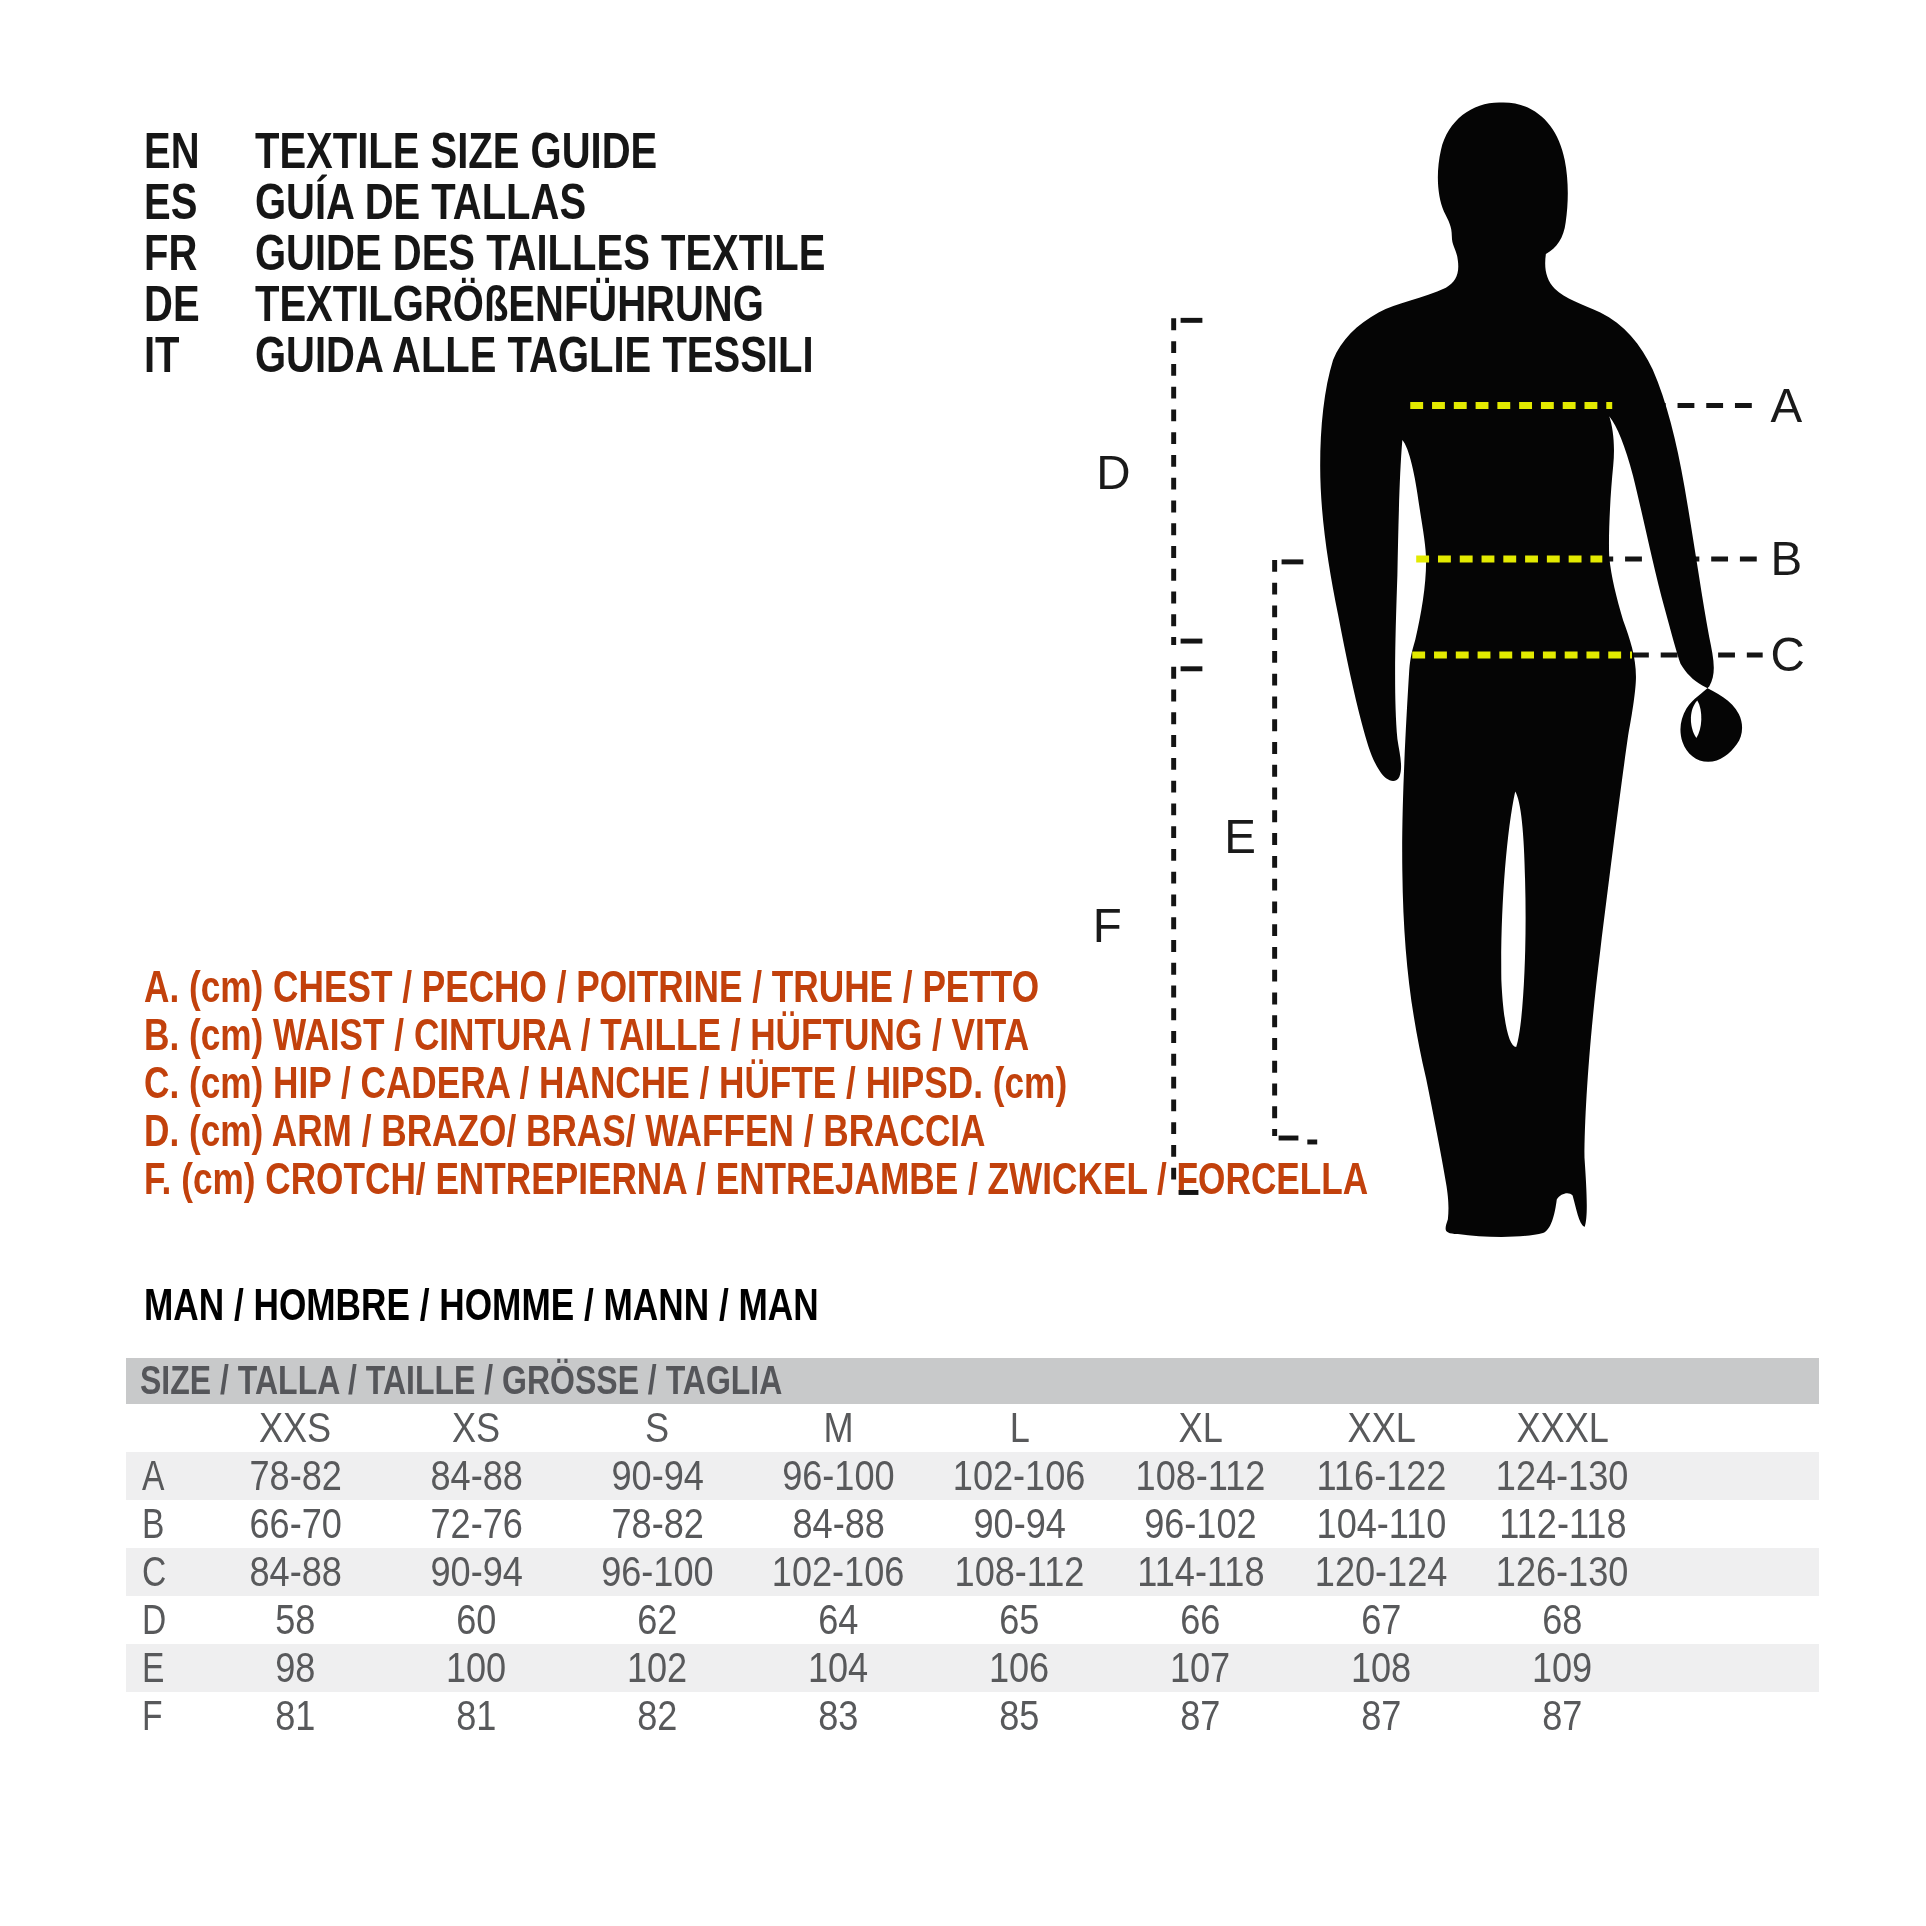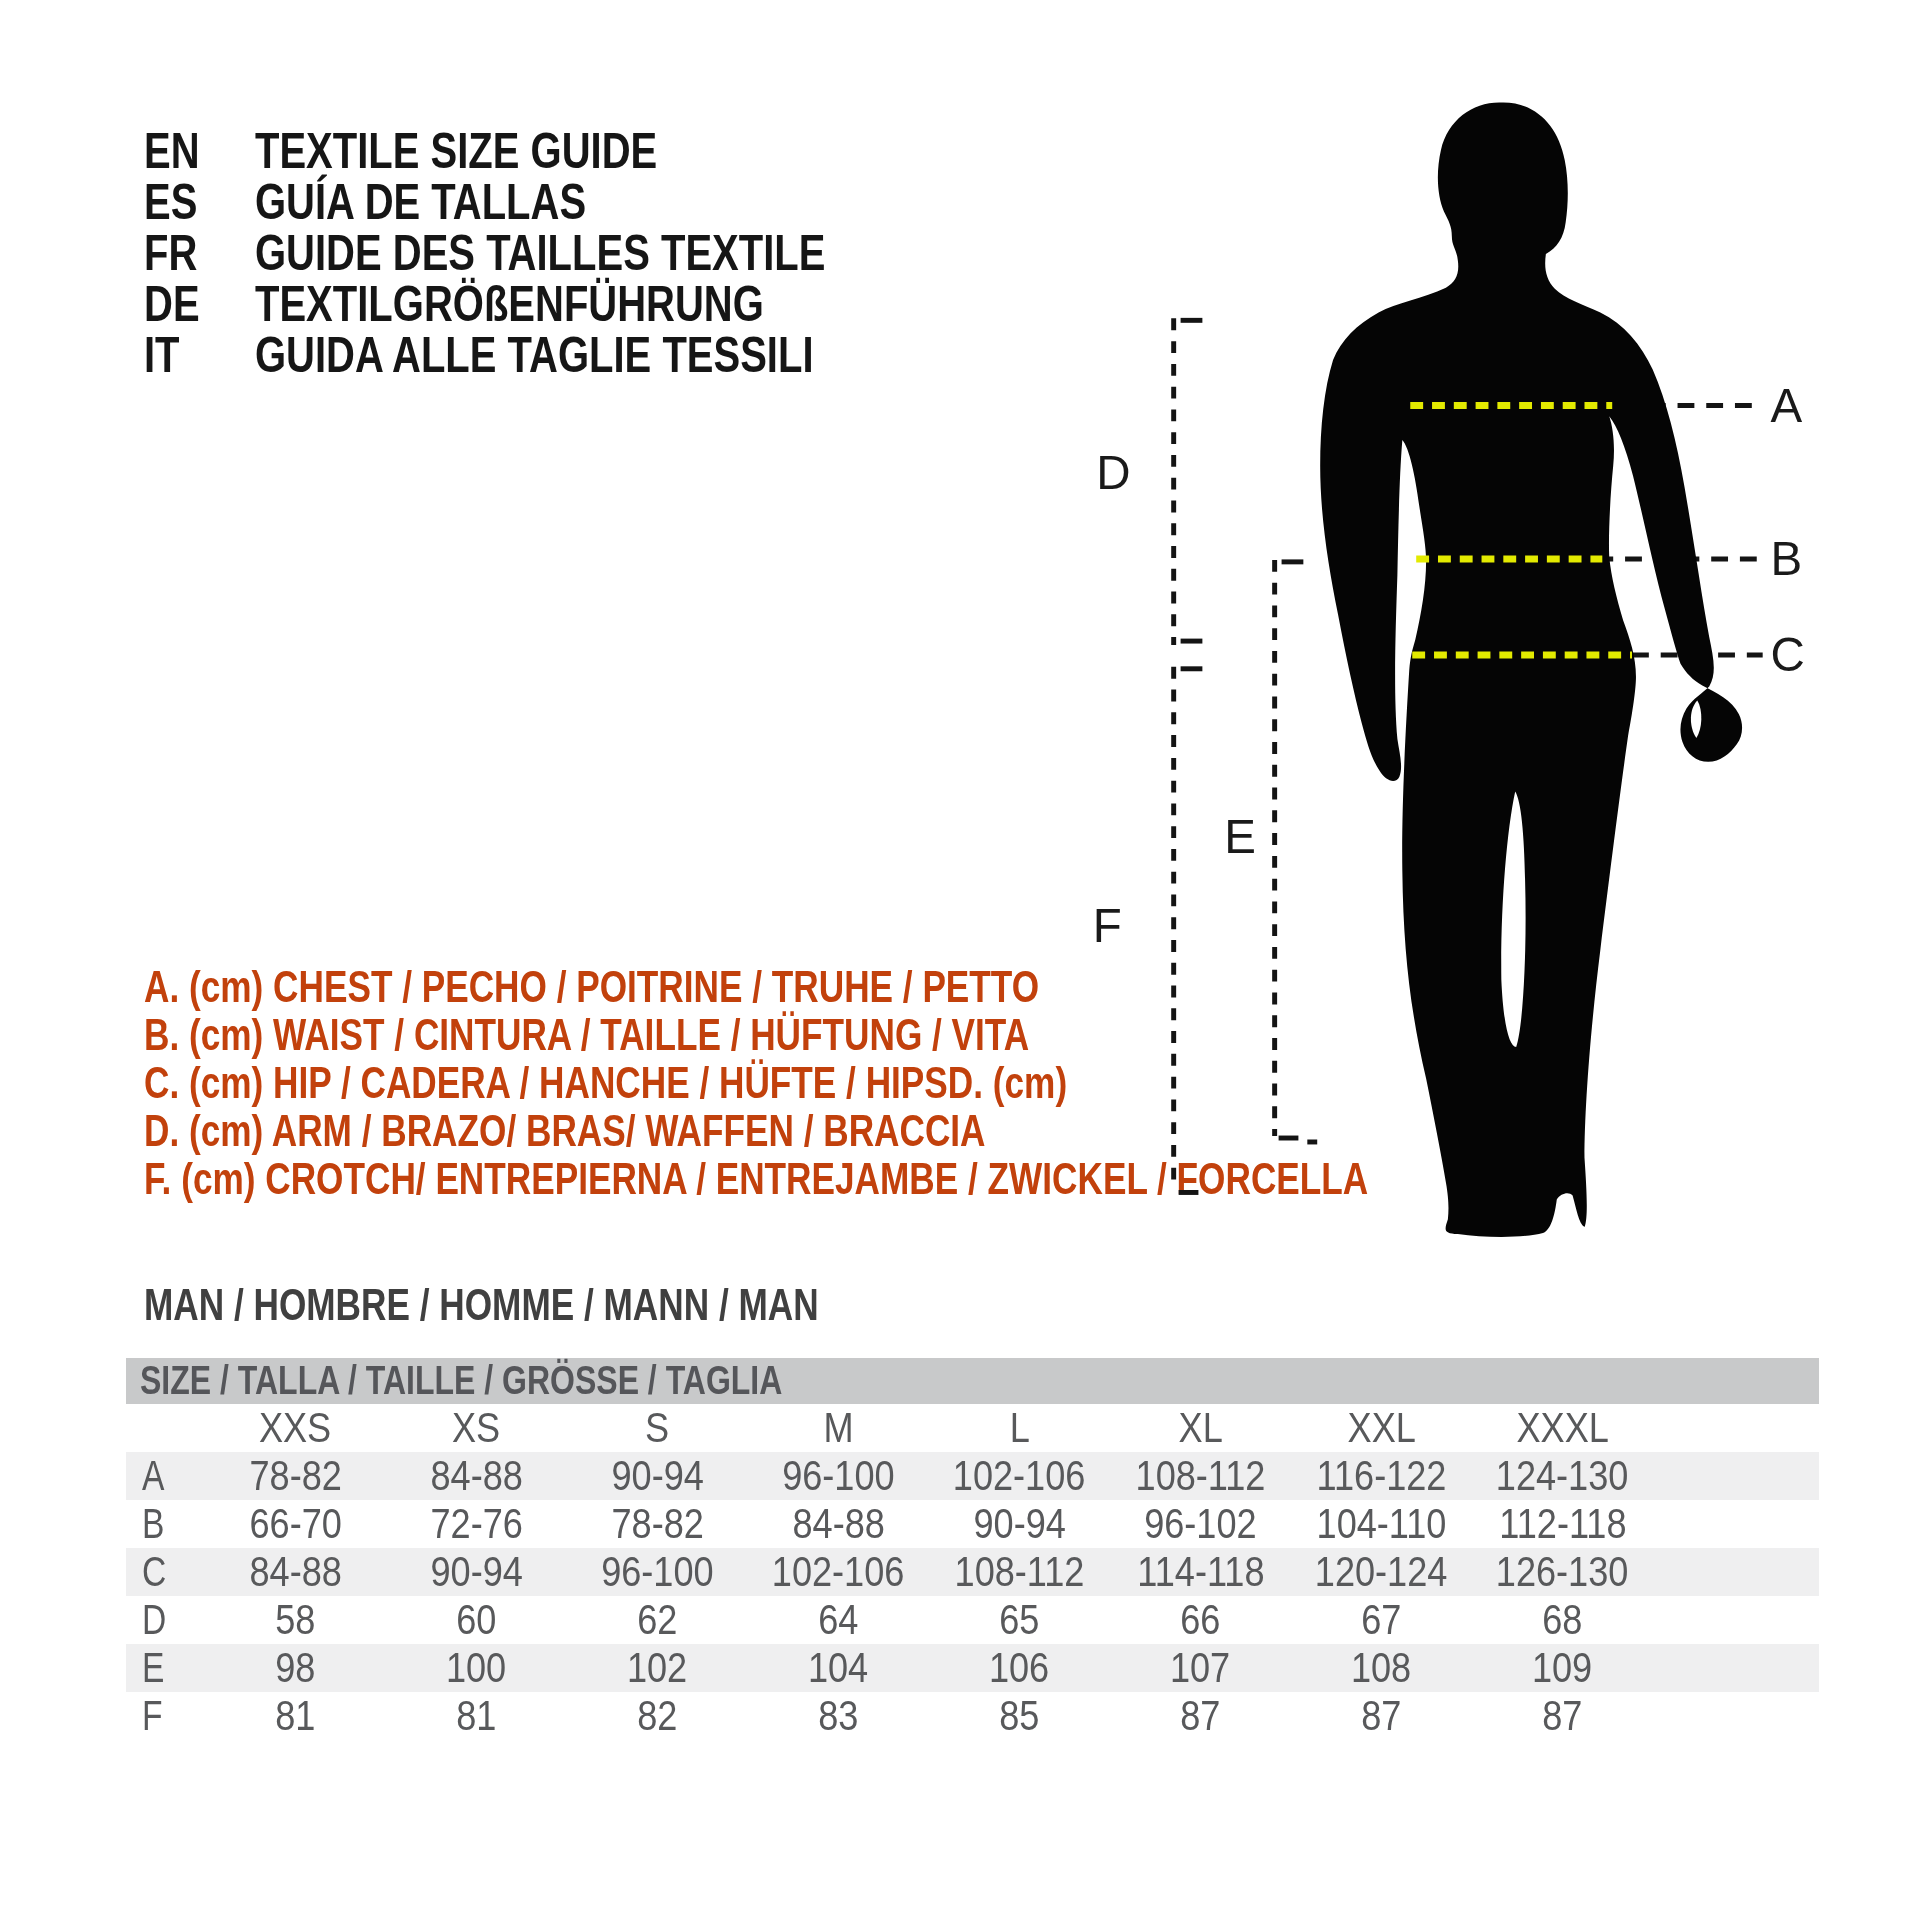--- a/index.html
+++ b/index.html
@@ -13,21 +13,21 @@
   
   .lang-block{position:absolute;left:144px;top:125px;}
   .lang-row{display:flex;height:51px;align-items:center;font-size:50px;font-weight:700;color:#161616;letter-spacing:0px;}
   .lang-code{width:111px;}
 
   
   .measures{position:absolute;left:144px;top:962px;}
   .m-row{height:48px;display:flex;align-items:flex-start;font-size:44px;font-weight:700;color:#c2410c;}
 
   
-  .man-line{position:absolute;left:144px;top:1281px;height:48px;display:flex;align-items:center;font-size:44px;font-weight:700;color:#404040;}
+  .man-line{position:absolute;left:144px;top:1281px;height:48px;display:flex;align-items:center;font-size:44px;font-weight:700;color:#000000;}
 
   
   .size-table{position:absolute;left:126px;top:1358px;width:1693px;}
   .t-bar{height:46px;background:#c8c9ca;display:flex;padding-left:14px;box-sizing:border-box;font-size:40px;font-weight:700;color:#55565a;}
   .t-row{display:flex;height:48px;align-items:flex-end;}
   .t-row.band{background:#efeff0;}
   .t-label{width:79px;padding-left:16px;box-sizing:border-box;font-size:42px;color:#58595b;}
   .t-cell{width:181px;text-align:center;font-size:42px;color:#58595b;}
 
   

